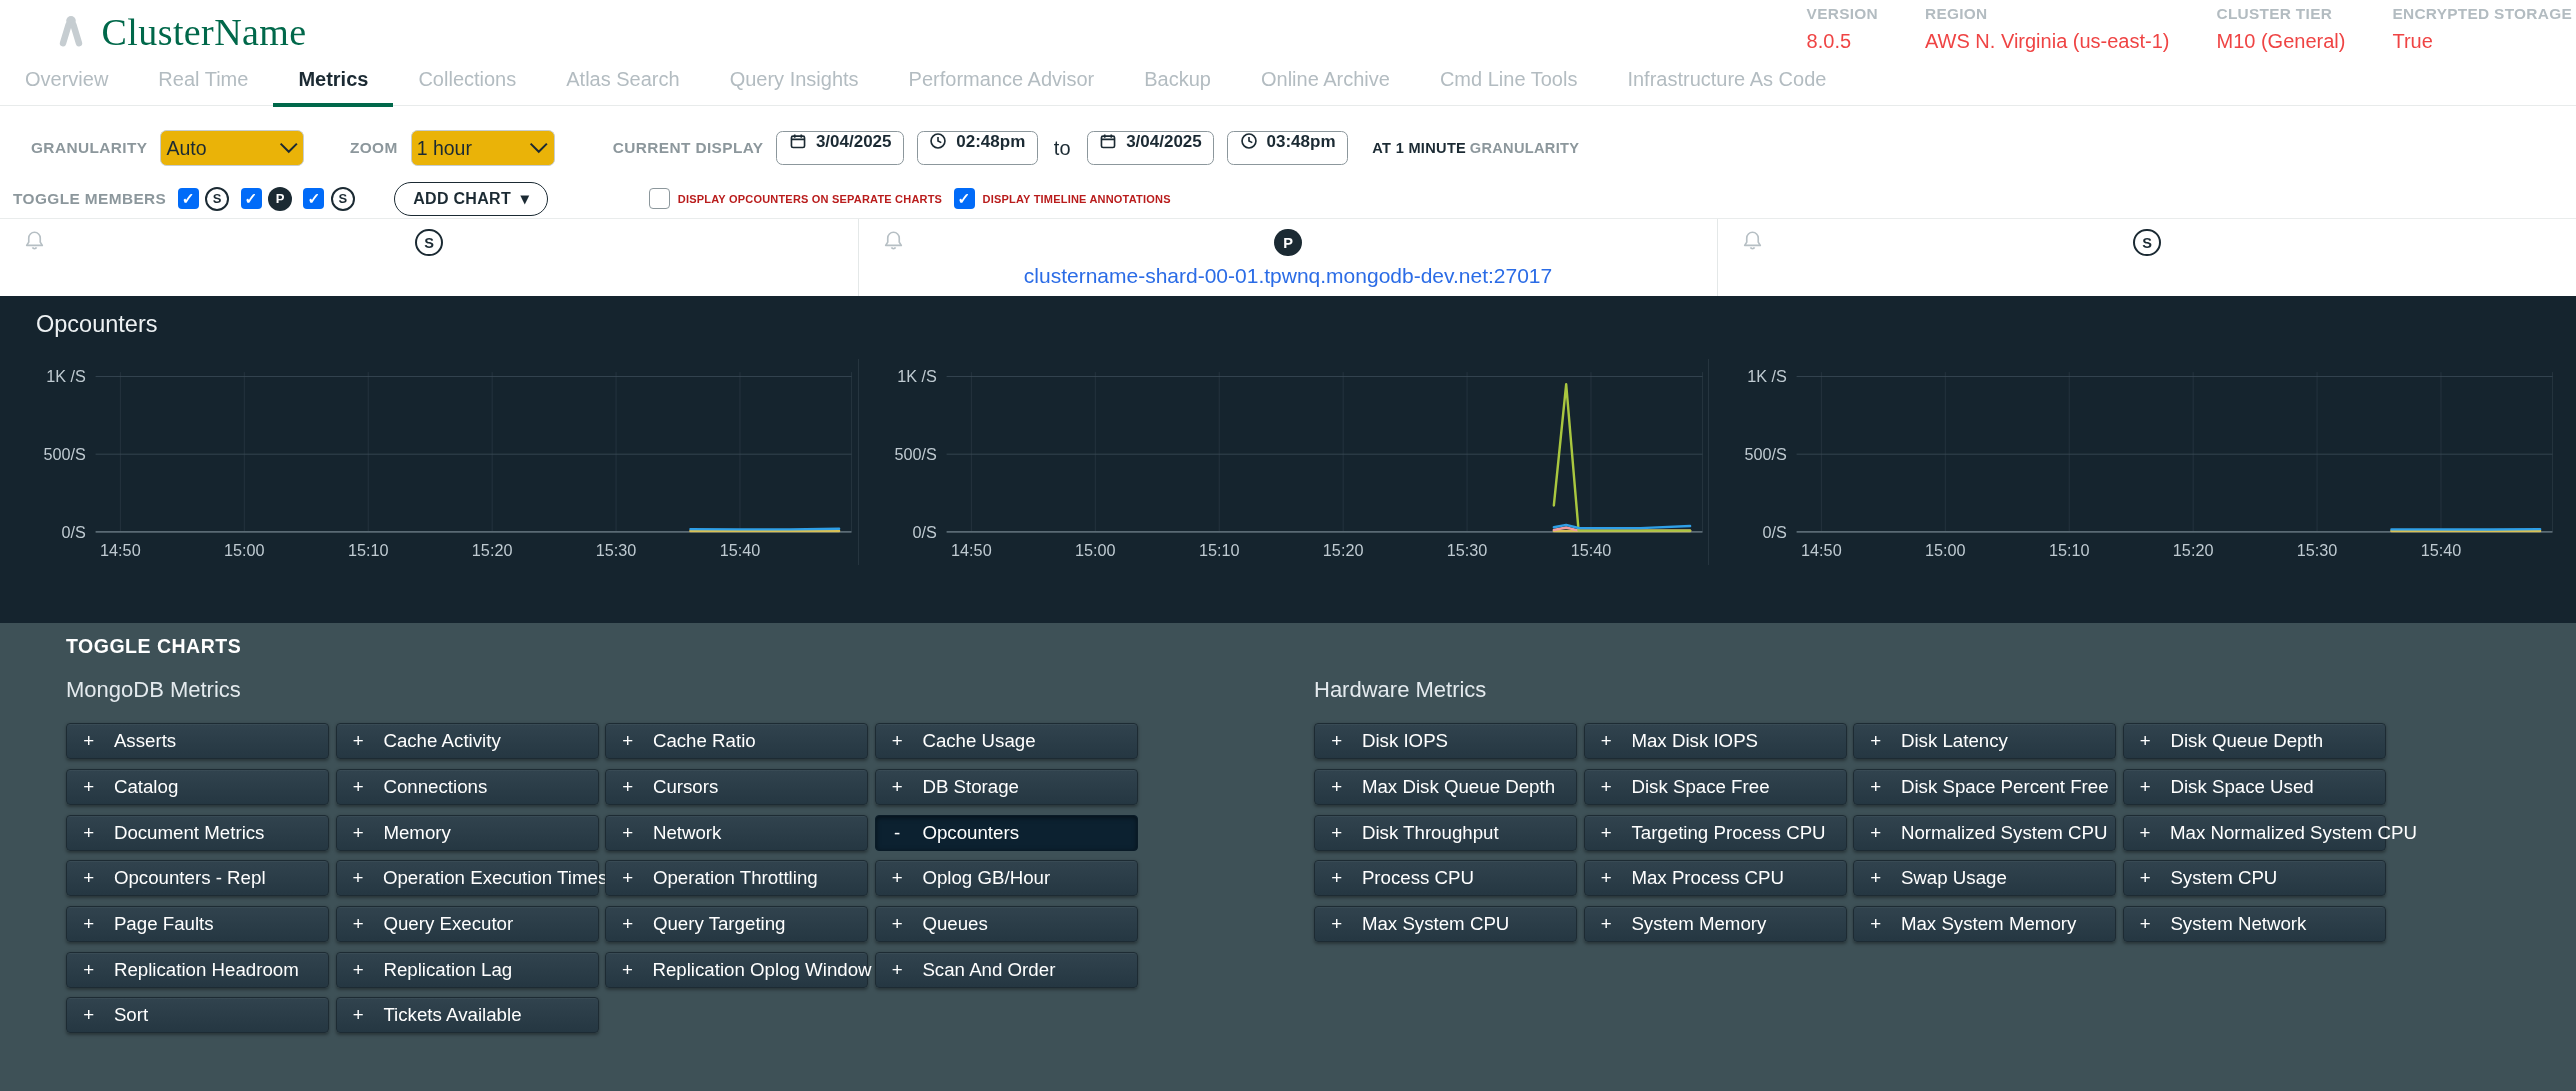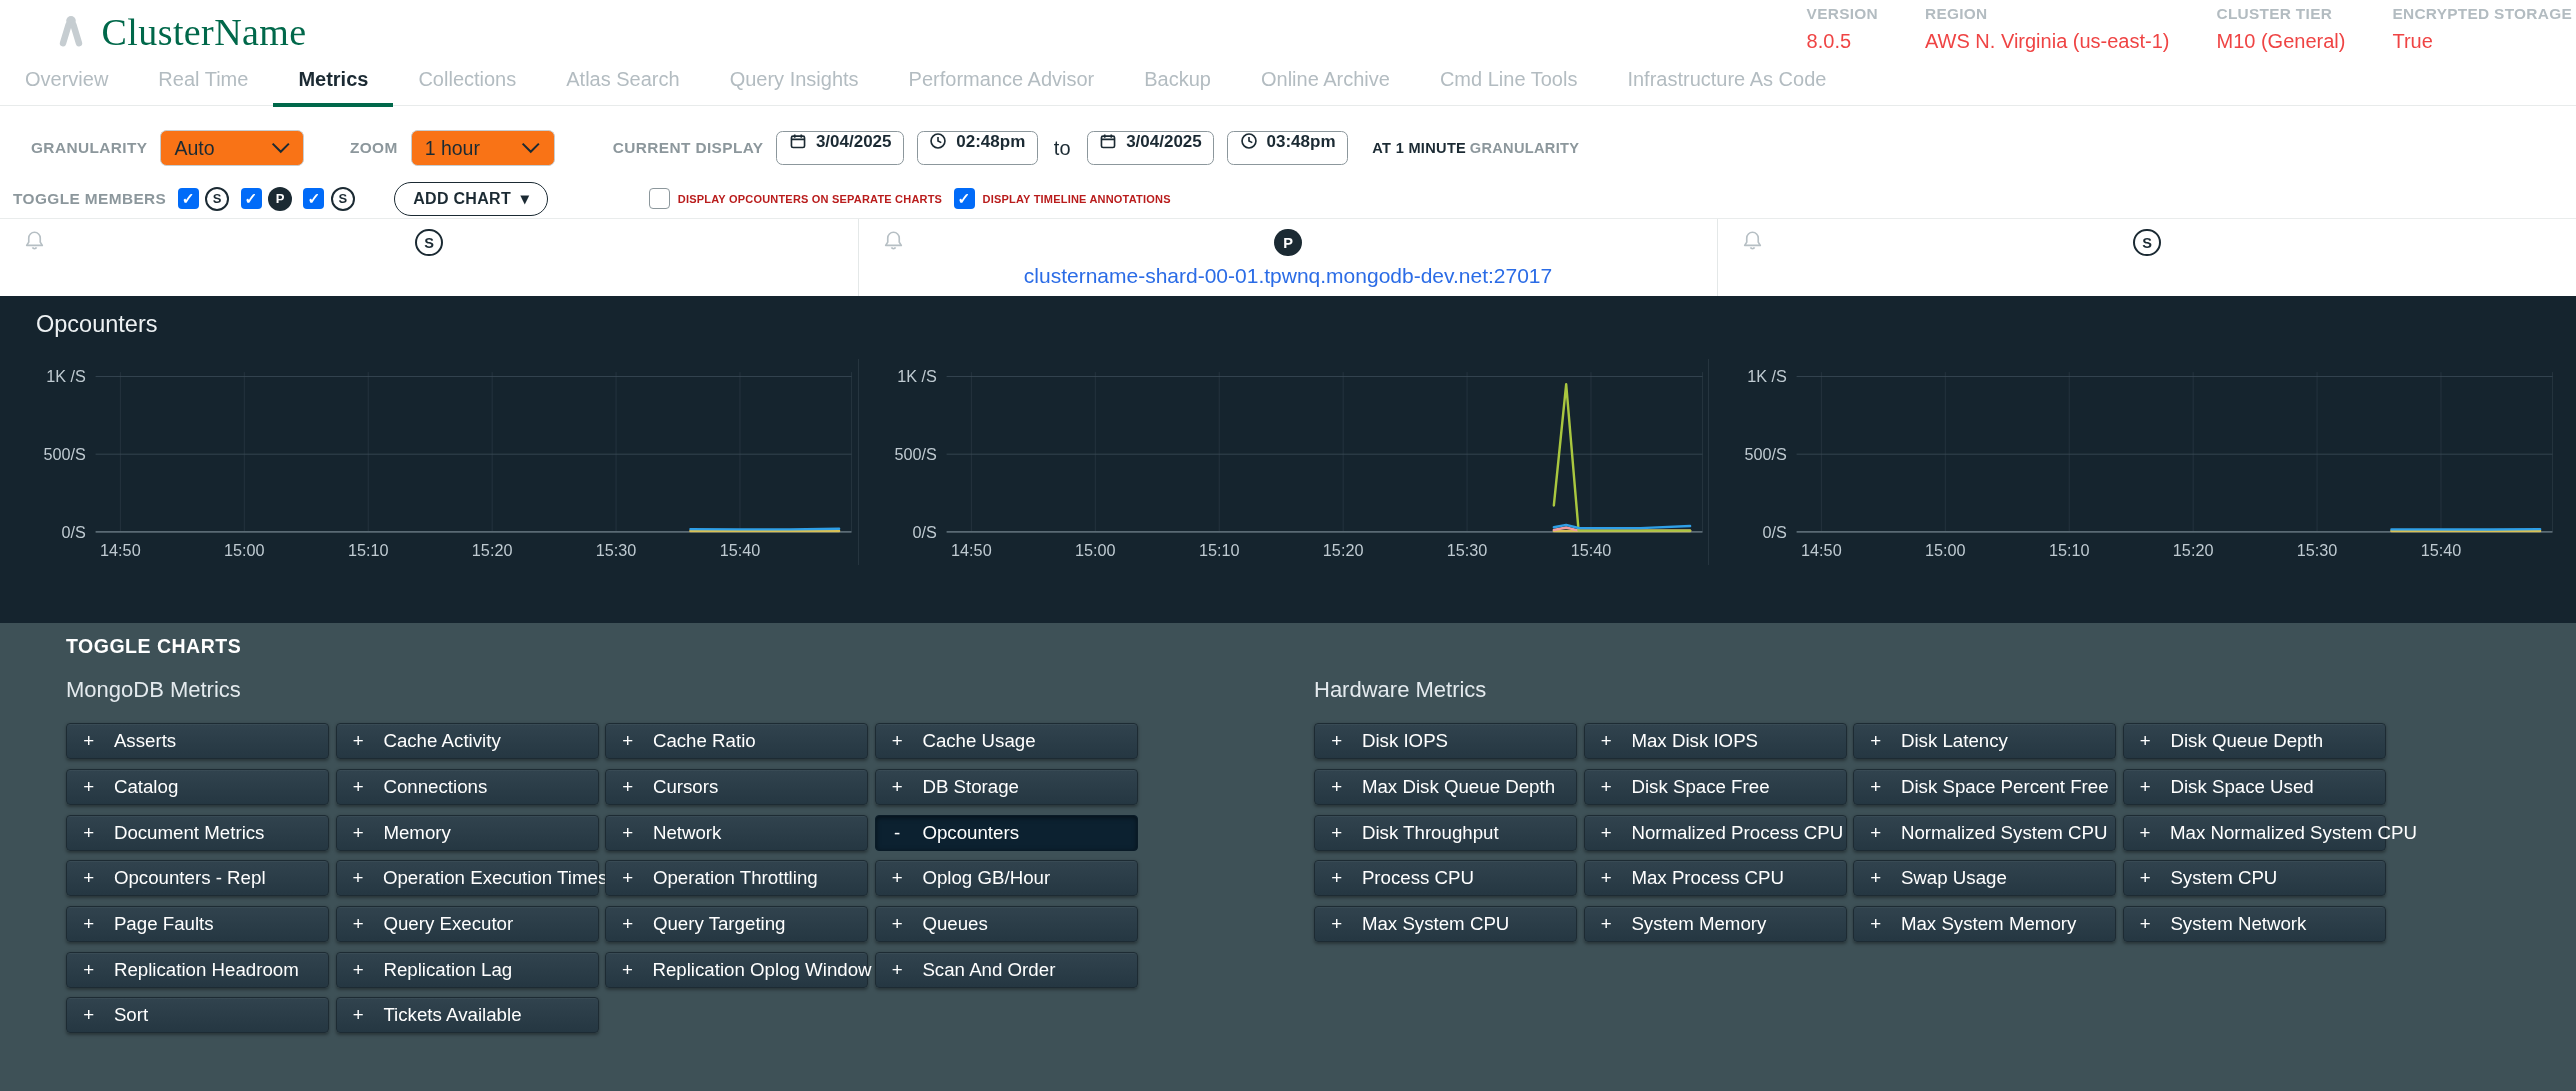--- a/index.html
+++ b/index.html
@@ -20,21 +20,21 @@
   .tabs{display:flex;align-items:flex-end;height:41px;border-bottom:1.6px solid #e8ebeb}
   .tab{padding:0 25px 12px;font-size:20px;color:#b3bcc1;white-space:nowrap;cursor:pointer;
        border-bottom:4.9px solid transparent;margin-bottom:-1.6px}
   .tab.active{color:#1b2a33;font-weight:700;border-bottom-color:#00684A}
 
   
   .controls1{display:flex;align-items:center;margin-top:24px;height:36px;padding-left:31px;gap:13px}
   .controls2{display:flex;align-items:center;margin-top:14.6px;height:36px;padding-left:13px;gap:11.4px}
   .small-label{font-size:15.4px;font-weight:600;color:#8c979c;letter-spacing:0.4px;white-space:nowrap}
   .select{display:flex;align-items:center;justify-content:space-between;width:144px;height:36px;
-    border:0.8px solid #c7cdd0;border-radius:6.5px;background:#f97316;padding:0 13px;font-size:19.5px;font-weight:500;cursor:pointer}
+    border:0.8px solid #c7cdd0;border-radius:6.5px;background:#eab308;padding:0 5px;font-size:19.5px;font-weight:500;cursor:pointer}
   .sp24{width:19.5px}.sp40{width:32px}
   .datebox{display:flex;align-items:flex-start;gap:9px;height:34px;border:1.6px solid #8c979c;border-radius:6.5px;
     padding:0 11.4px;font-size:17px;font-weight:700;background:#fff;cursor:pointer;white-space:nowrap}
   .toword{font-size:20px;margin:0 3.2px}
   .atgran{margin-left:11.4px;white-space:nowrap}
   .atgran .strong{font-size:14.6px;font-weight:800;letter-spacing:0.3px}
   .atgran .rest{font-size:14.6px;font-weight:600;color:#8c979c;letter-spacing:0.3px}
 
   .checkbox{width:21px;height:21px;border-radius:4px;display:flex;align-items:center;justify-content:center;cursor:pointer;flex:none}
   .checkbox.checked{background:#016BF8;color:#fff;font-size:15.4px;font-weight:700}
@@ -464,21 +464,21 @@
         <div class="metric-btn">
           <span class="sign">+</span>
           <span>Disk Space Used</span>
         </div>
         <div class="metric-btn">
           <span class="sign">+</span>
           <span>Disk Throughput</span>
         </div>
         <div class="metric-btn">
           <span class="sign">+</span>
-          <span>Normalized Process CPU</span>
+          <span>Targeting Process CPU</span>
         </div>
         <div class="metric-btn">
           <span class="sign">+</span>
           <span>Normalized System CPU</span>
         </div>
         <div class="metric-btn">
           <span class="sign">+</span>
           <span>Max Normalized System CPU</span>
         </div>
         <div class="metric-btn">

